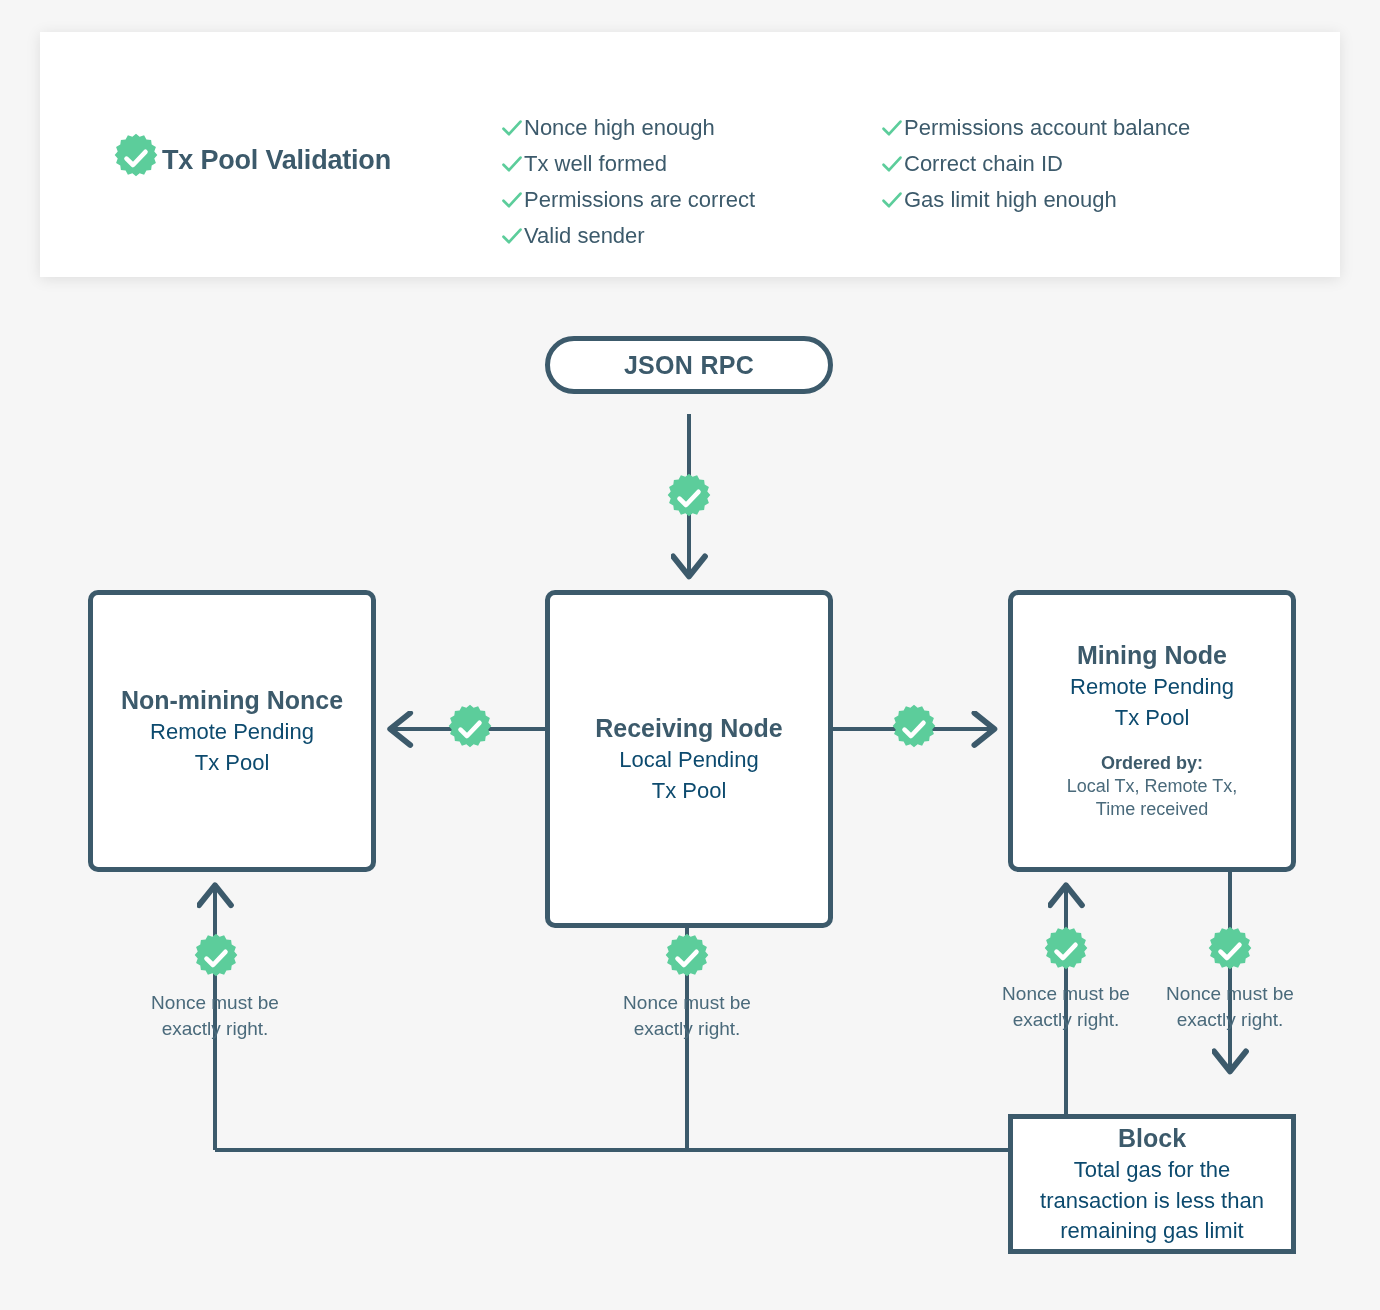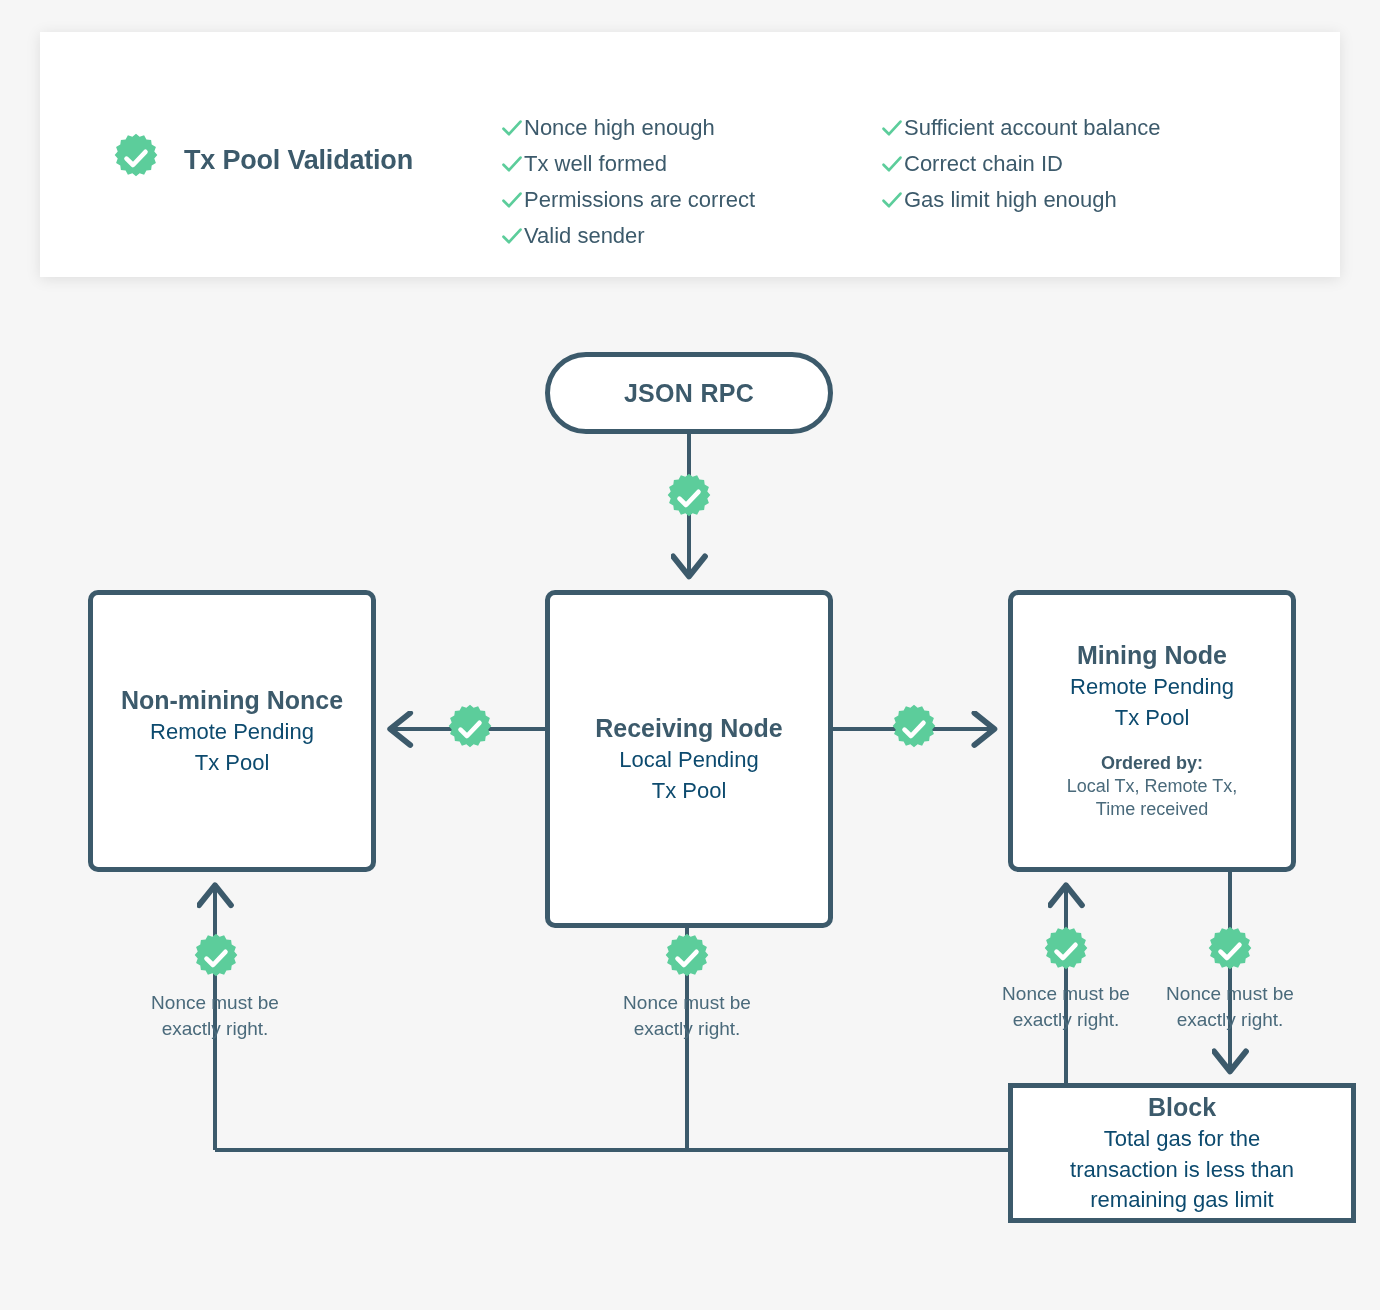--- a/index.html
+++ b/index.html
@@ -14,21 +14,21 @@
   .stage{position:absolute;left:0;top:0;width:1380px;height:1310px;}
 
   
   .header-card{
     position:absolute;left:40px;top:32px;width:1300px;height:245px;
     background:#ffffff;
     box-shadow:0 2px 14px rgba(0,0,0,0.10);
   }
   .hdr-title-wrap{
     position:absolute;left:70px;top:100px;
-    display:flex;align-items:center;gap:22px;
+    display:flex;align-items:center;
   }
   .hdr-title{
     font-size:27px;font-weight:bold;color:#3c5a6b;letter-spacing:-0.2px;white-space:nowrap;
   }
   .checklist{position:absolute;display:flex;flex-direction:column;gap:0px;}
   .checklist.col1{left:460px;top:78px;}
   .checklist.col2{left:840px;top:78px;}
   .check-row{display:flex;align-items:center;height:36px;}
   .check-row .tick{width:24px;height:24px;flex:0 0 24px;display:block;}
   .check-row .txt{font-size:22px;color:#3c5a6b;white-space:nowrap;line-height:1;}
@@ -53,22 +53,22 @@
   }
   .pill .ttl{font-size:25px;font-weight:bold;color:#3c5a6b;letter-spacing:0.3px;}
   .node-title{font-size:25px;font-weight:bold;color:#3c5a6b;line-height:1.25;}
   .node-sub{font-size:22px;color:#0c4a6e;line-height:1.28;margin-top:2px;}
   .node-extra-label{font-size:18px;font-weight:bold;color:#3c5a6b;margin-top:20px;line-height:1.3;}
   .node-extra{font-size:18px;color:#4a6a7b;line-height:1.3;}
 
   #non-mining{left:88px;top:590px;width:288px;height:282px;}
   #receiving{left:545px;top:590px;width:288px;height:338px;}
   #mining{left:1008px;top:590px;width:288px;height:282px;padding:0 10px;}
-  #block{left:1008px;top:1083px;width:348px;height:140px;}
-  #json-rpc{left:545px;top:352px;width:288px;height:82px;}
+  #block{left:1008px;top:1114px;width:288px;height:140px;}
+  #json-rpc{left:545px;top:336px;width:288px;height:58px;}
 
   
   .badge{position:absolute;width:52px;height:52px;}
   .badge svg{display:block;width:52px;height:52px;}
 
   
   .caption{
     position:absolute;font-size:19px;color:#4a6a7b;line-height:1.35;text-align:center;
     width:220px;
   }
@@ -125,21 +125,21 @@
       </div>
     </div>
 
     <div class="checklist col2">
       <div class="check-row">
         <span class="tick">
           <svg width="24" height="24" viewBox="0 0 24 24">
               <path d="M3.5 12.8 L9 18.2 L20.5 5.6" fill="none" stroke="#5ccd9b" stroke-width="2.7" stroke-linecap="round" stroke-linejoin="round"></path>
             </svg>
         </span>
-        <span class="txt">Sufficient account balance</span>
+        <span class="txt">Permissions account balance</span>
       </div>
       <div class="check-row">
         <span class="tick">
           <svg width="24" height="24" viewBox="0 0 24 24">
               <path d="M3.5 12.8 L9 18.2 L20.5 5.6" fill="none" stroke="#5ccd9b" stroke-width="2.7" stroke-linecap="round" stroke-linejoin="round"></path>
             </svg>
         </span>
         <span class="txt">Correct chain ID</span>
       </div>
       <div class="check-row">

